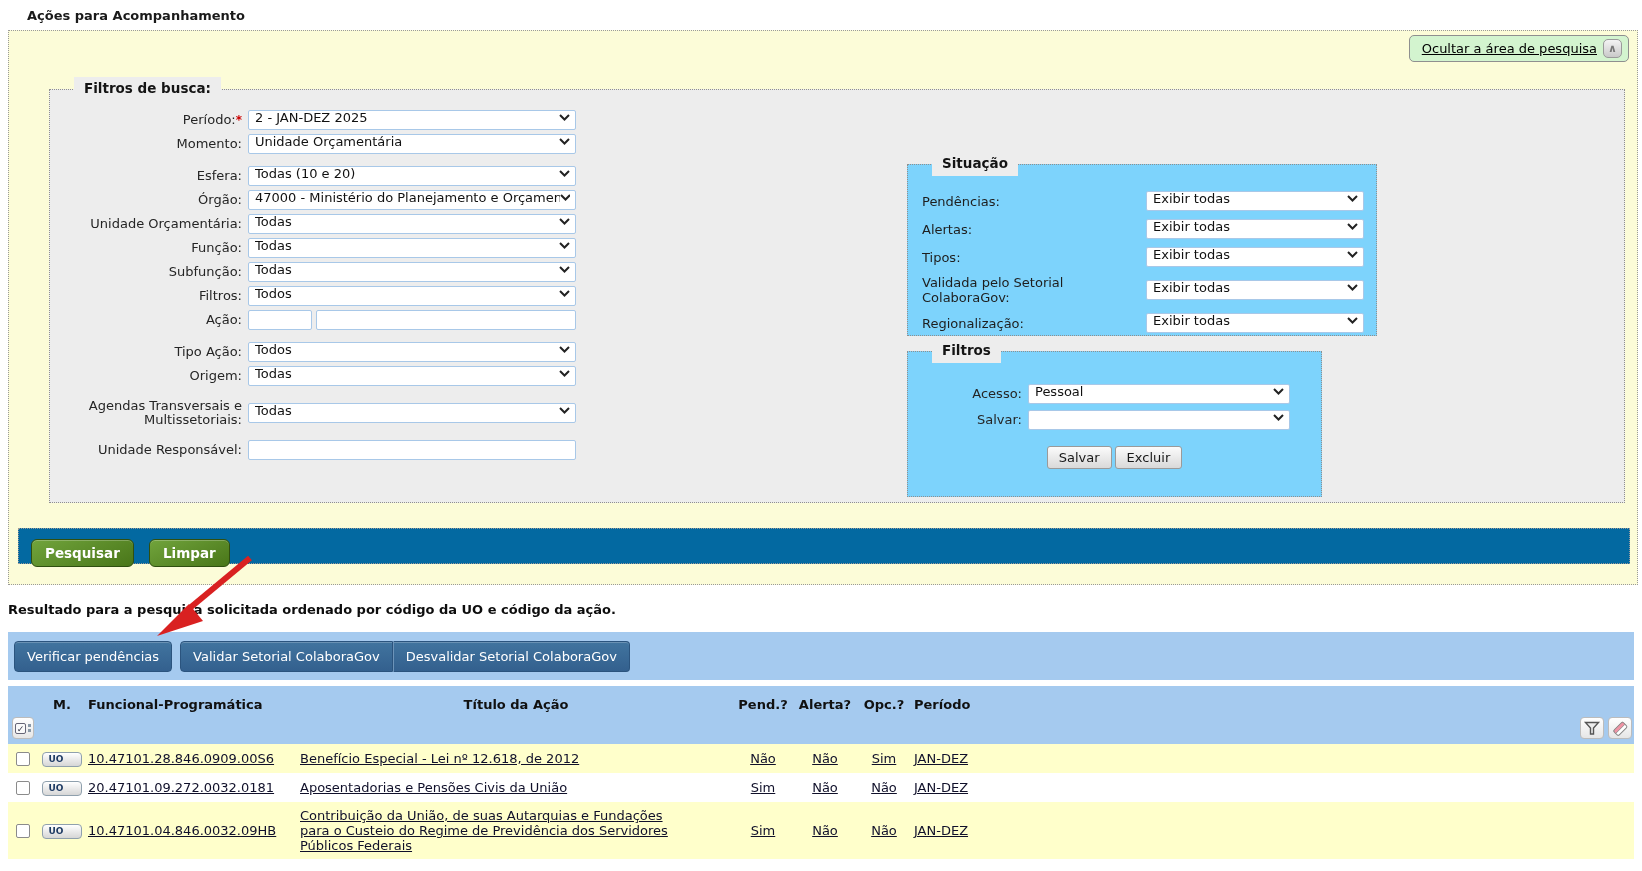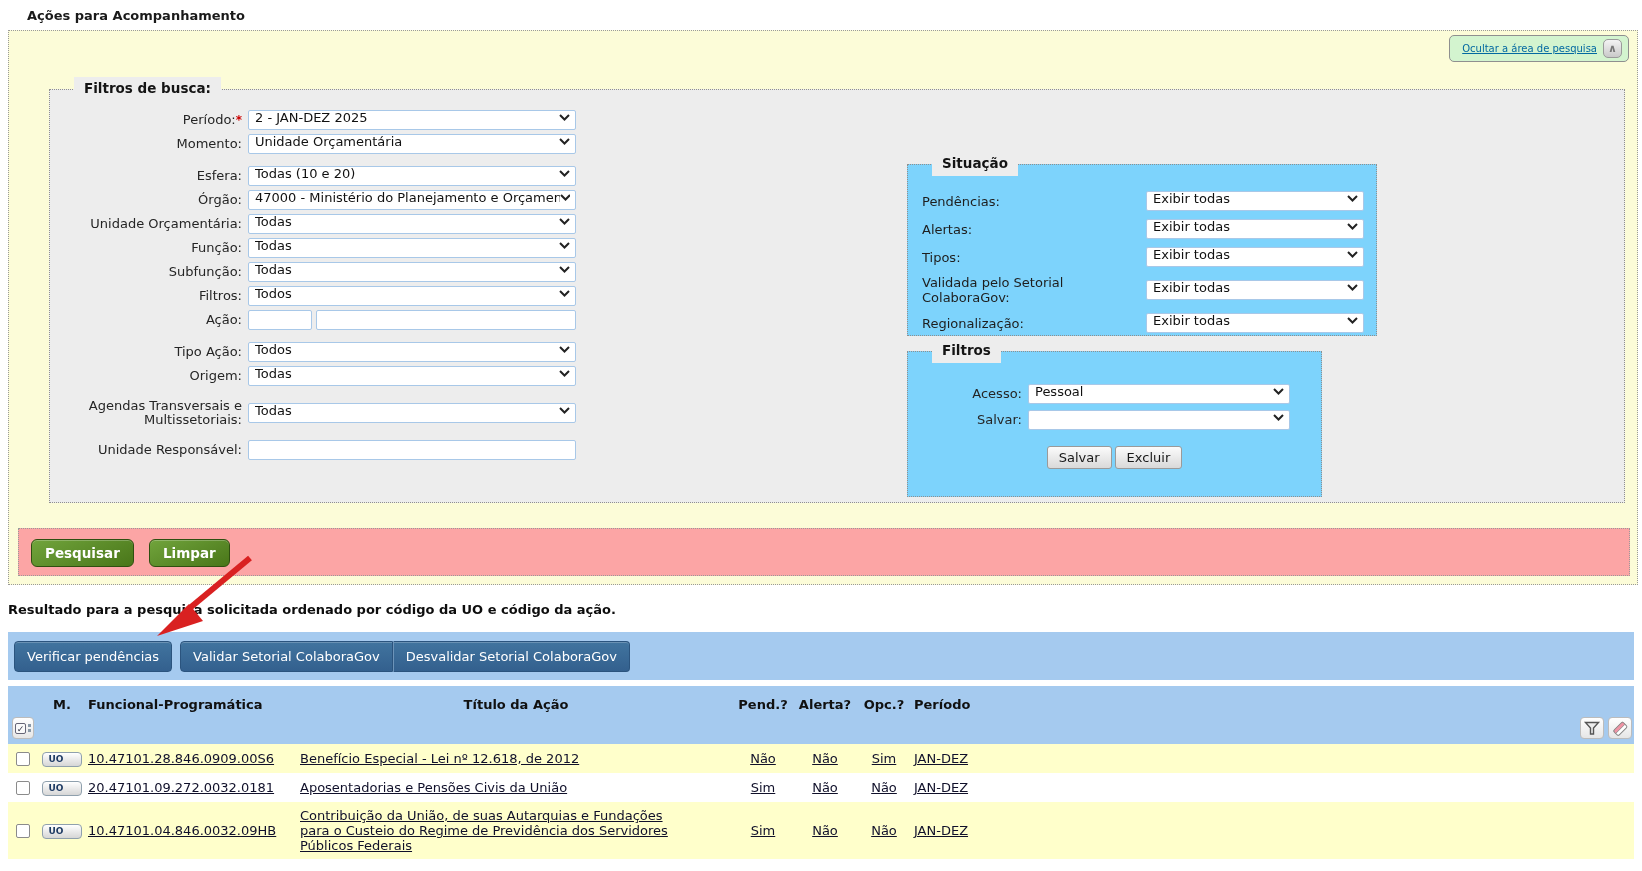--- a/index.html
+++ b/index.html
@@ -13,21 +13,21 @@
   
   .search-panel {
     position:absolute; left:8px; top:30px; width:1630px; height:555px;
     background:#fcfcd8; border:1px dotted #9a9a9a;
   }
   .hide-search {
     position:absolute; top:4px; right:8px; height:27px;
     background:#d3f4cf; border:1px solid #8f8f8f; border-radius:5px;
     display:flex; align-items:center; gap:6px; padding:0 6px 0 12px; cursor:pointer;
   }
-  .hide-search a { color:#0369a1; font-size:10px; text-decoration:underline; }
+  .hide-search a { color:#000000; font-size:13px; text-decoration:underline; }
   .sq-icon {
     width:19px; height:19px; border:1px solid #9a9a9a; border-radius:5px;
     background:linear-gradient(#f4f4f4,#c9c9c9); color:#777;
     display:inline-flex; align-items:center; justify-content:center;
     font-size:11px; font-weight:bold; line-height:1;
   }
 
   
   .fs { border:1px dotted #8f8f8f; position:absolute; }
   .fs > .legend {
@@ -68,22 +68,22 @@
   .firow { display:flex; align-items:center; margin-bottom:6px; }
   .firow .flabel { width:120px; }
   .fil-btns { display:flex; justify-content:center; gap:3px; margin-top:16px; }
   .btn-std {
     background:linear-gradient(#fbfbfb,#d9d9d9); border:1px solid #9a9a9a; border-radius:3px;
     font-family:inherit; font-size:13px; color:#181818; padding:3px 11px; cursor:pointer;
   }
 
   
   .green-bar {
-    position:absolute; left:9px; top:497px; width:1612px; height:48px;
-    background:#fca5a5; border:1px dotted #9a9a9a;text-decoration:underline;
+    position:absolute; left:9px; top:497px; width:1612px; height:36px;
+    background:#0369a1; border:1px dotted #9a9a9a;text-decoration:underline;
   }
   .btn-green {
     background:linear-gradient(155deg,#71a43c,#497619); border:1px solid #2f4f10; border-radius:6px;
     color:#fff; font-weight:bold; font-family:inherit; font-size:13.5px;
     padding:5px 13px; margin-right:11px; cursor:pointer; box-shadow:inset 0 1px 0 rgba(255,255,255,.25);
   }
   .green-bar .btns { position:absolute; left:12px; top:10px; }
 
   
   .result-line { position:absolute; left:8px; top:602px; font-weight:bold; font-size:13px; color:#0d0d0d; }

